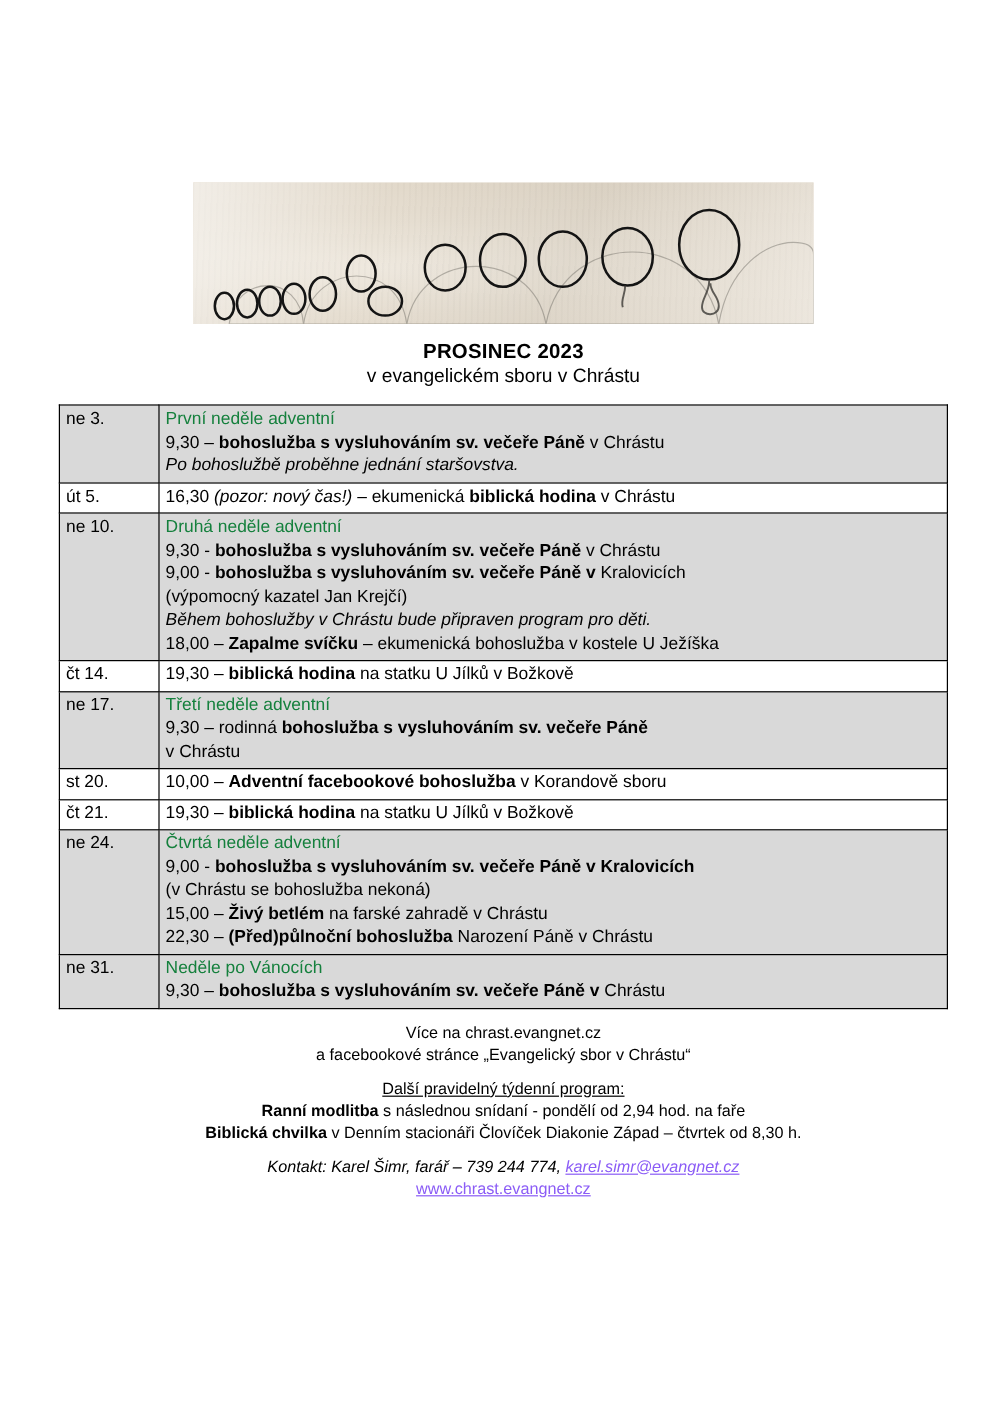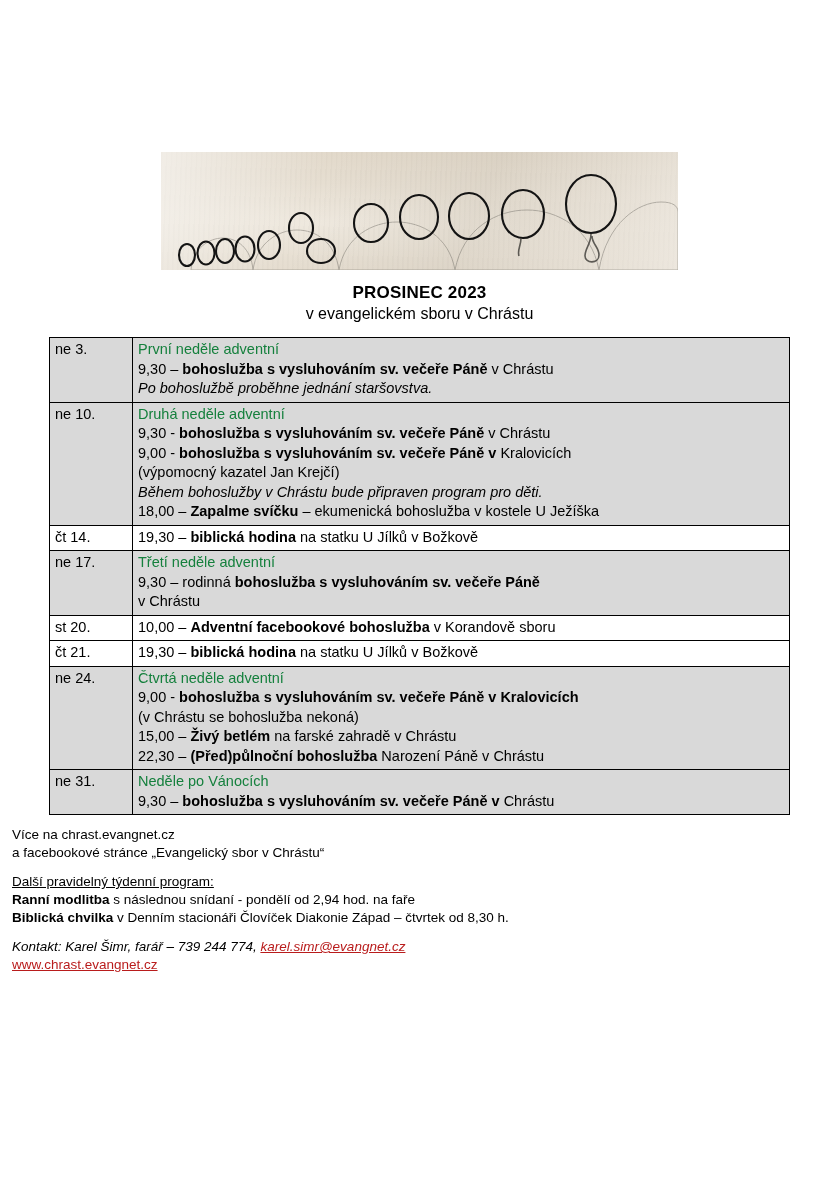--- a/index.html
+++ b/index.html
@@ -85,29 +85,29 @@
   .hl {
     color: #15803d;
     font-weight: normal;
   }
   .b { font-weight: bold; }
   .i { font-style: italic; }
 
   
   .footer {
     margin-top: 11px;
-    text-align: left;
+    text-align: center;
     font-size: 13.5px;
     line-height: 18px;
   }
   .footer .blk { margin-top: 0; }
   .gap { height: 11px; }
   .underline { text-decoration: underline; }
   .link {
-    color: #b91c1c;
+    color: #8b5cf6;
     text-decoration: underline;
   }
   .ital { font-style: italic; }
 </style>
 </head>
 <body>
 
 <div class="page">
 
   <div class="banner-wrap">
@@ -149,20 +149,26 @@
   <table class="program">
     <tbody>
         <tr class="shaded">
           <td class="daycell">ne 3.</td>
           <td>
             <div><span class="hl">První neděle adventní</span></div>
             <div><span>9,30 – </span><span class="b">bohoslužba s vysluhováním sv. večeře Páně</span><span> v Chrástu</span></div>
             <div><span class="i">Po bohoslužbě proběhne jednání staršovstva.</span></div>
           </td>
         </tr>
+        <tr>
+          <td class="daycell">út 5.</td>
+          <td>
+            <div><span>16,30 </span><span class="i">(pozor: nový čas!)</span><span> – ekumenická </span><span class="b">biblická hodina</span><span> v Chrástu</span></div>
+          </td>
+        </tr>
         <tr class="shaded">
           <td class="daycell">ne 10.</td>
           <td>
             <div><span class="hl">Druhá neděle adventní</span></div>
             <div><span>9,30 - </span><span class="b">bohoslužba s vysluhováním sv. večeře Páně</span><span> v Chrástu</span></div>
             <div><span>9,00 - </span><span class="b">bohoslužba s vysluhováním sv. večeře Páně v</span><span> Kralovicích</span></div>
             <div><span>(výpomocný kazatel Jan Krejčí)</span></div>
             <div><span class="i">Během bohoslužby v Chrástu bude připraven program pro děti.</span></div>
             <div><span>18,00 – </span><span class="b">Zapalme svíčku</span><span> – ekumenická bohoslužba v kostele U Ježíška</span></div>
           </td>

